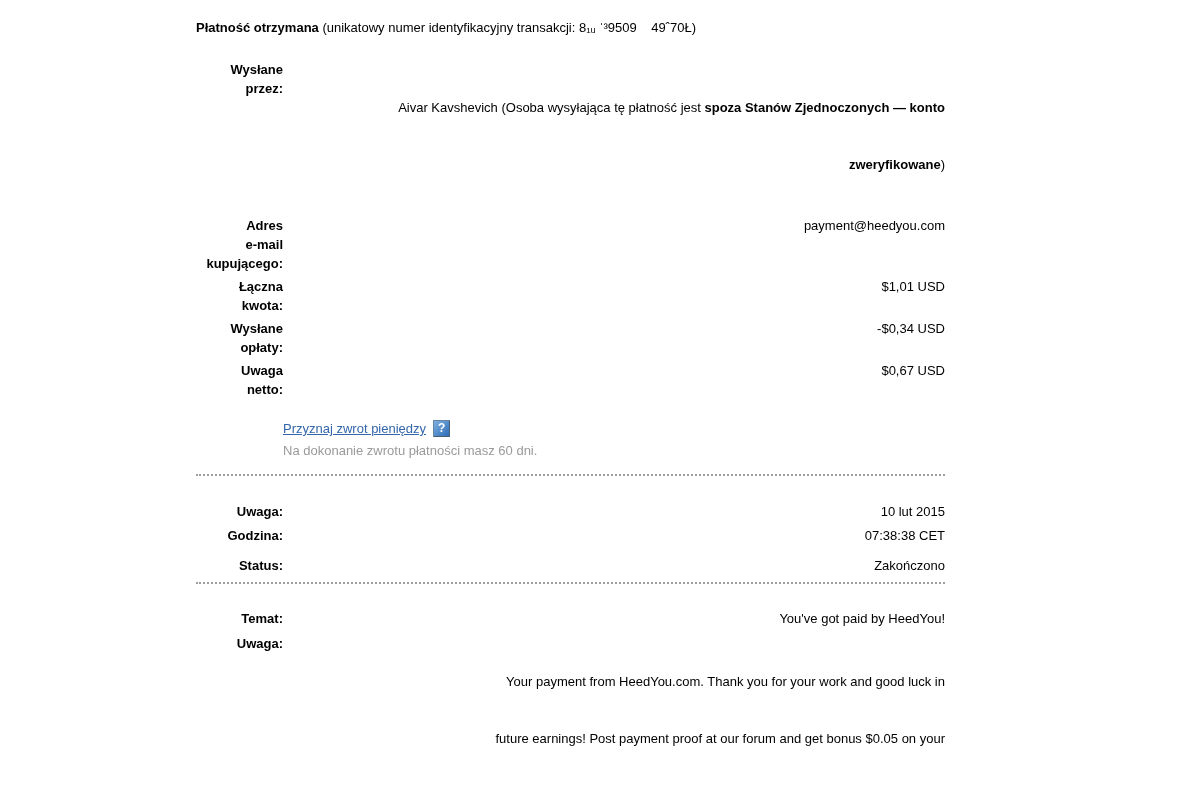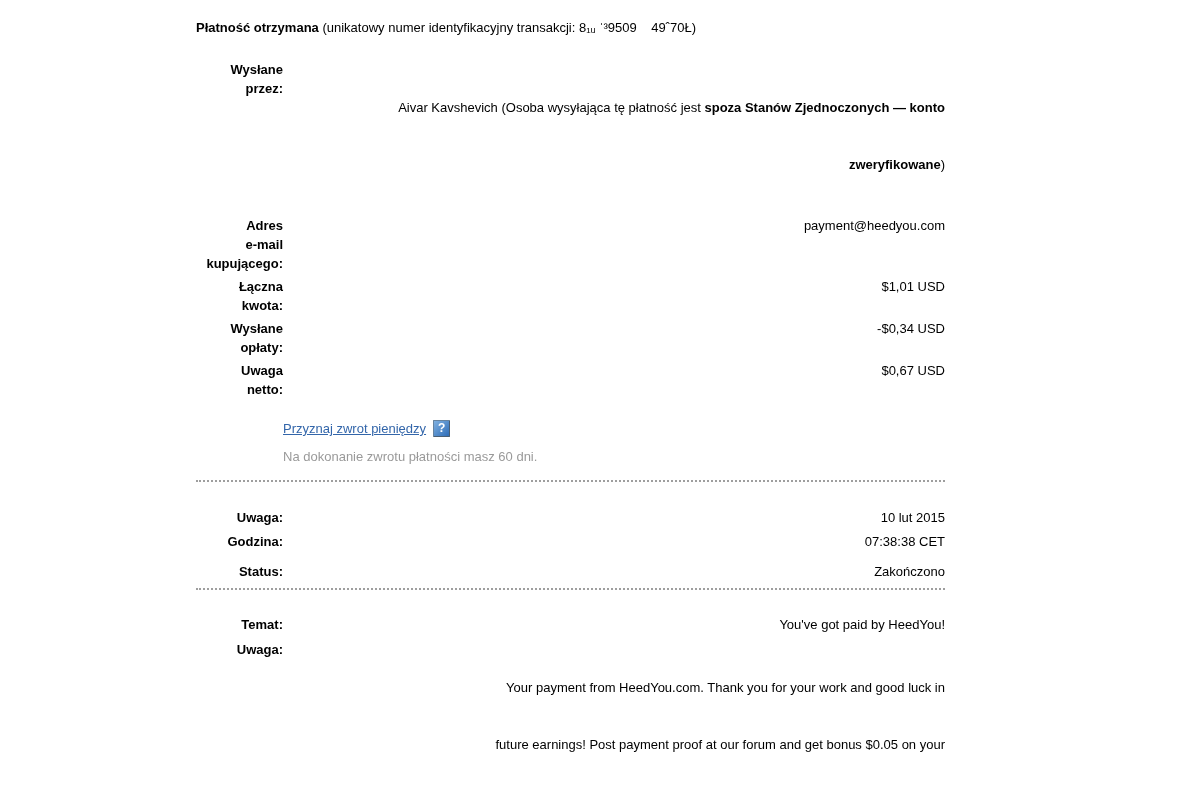--- a/index.html
+++ b/index.html
@@ -32,21 +32,21 @@
   .indent { margin-left:87px; }
   .refund-row { margin-top:20px; display:flex; align-items:center; }
   a, .link { color:var(--link,#3366aa); text-decoration:underline; cursor:pointer; }
   .help-icon {
     display:inline-block; width:17px; height:17px; margin-left:7px;
     background:linear-gradient(135deg,var(--help_bg_top,#7fb0e0),var(--help_bg_bottom,#2e6db8));
     border:1px solid #66839f; border-right-color:#4a5f74; border-bottom-color:#4a5f74;
     color:#fff; font-weight:bold; font-size:12px; line-height:15px; text-align:center;
     border-radius:1px; user-select:none;
   }
-  .muted { color:var(--muted,#9a9a9a); margin-top:9px; }
+  .muted { color:var(--muted,#9a9a9a); margin-top:3px; }
 
   .divider { height:0; border-top:2px dotted var(--divider,#9e9e9e); }
   .div1 { margin-top:14px; }
   .div2 { margin-top:7px; }
 </style>
 </head>
 <body>
 
 <div class="screen">
   <div class="content">

